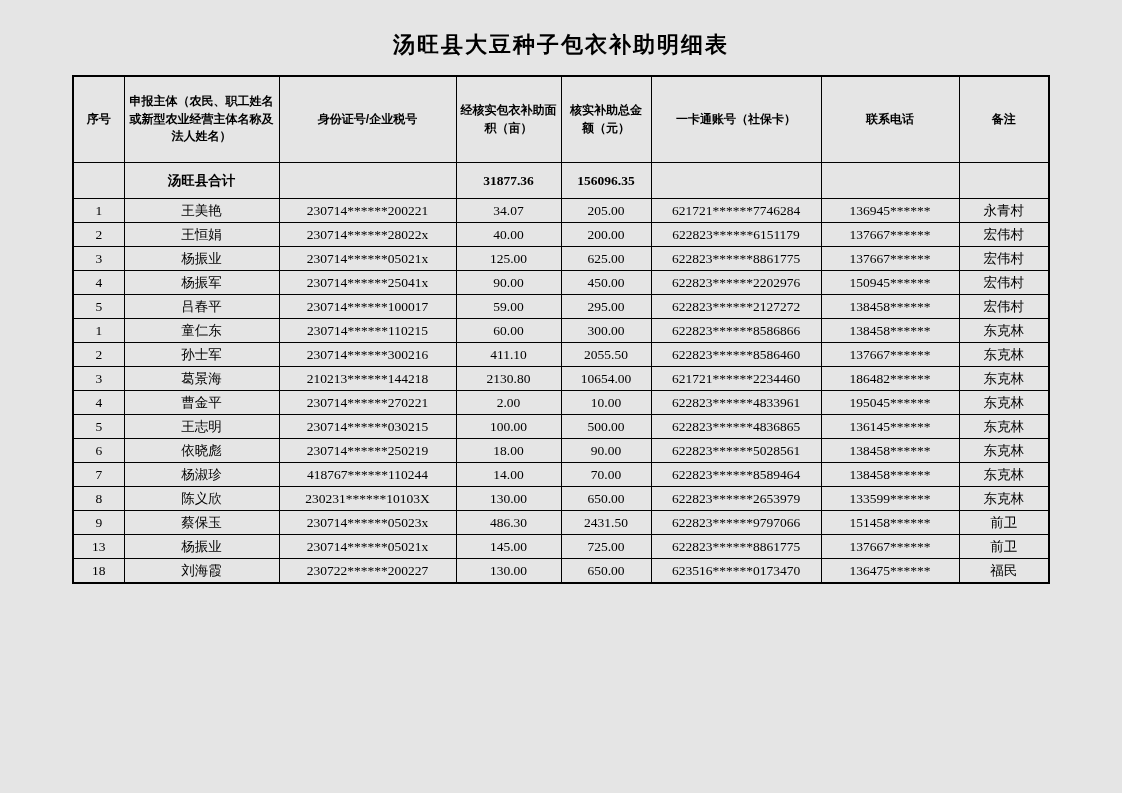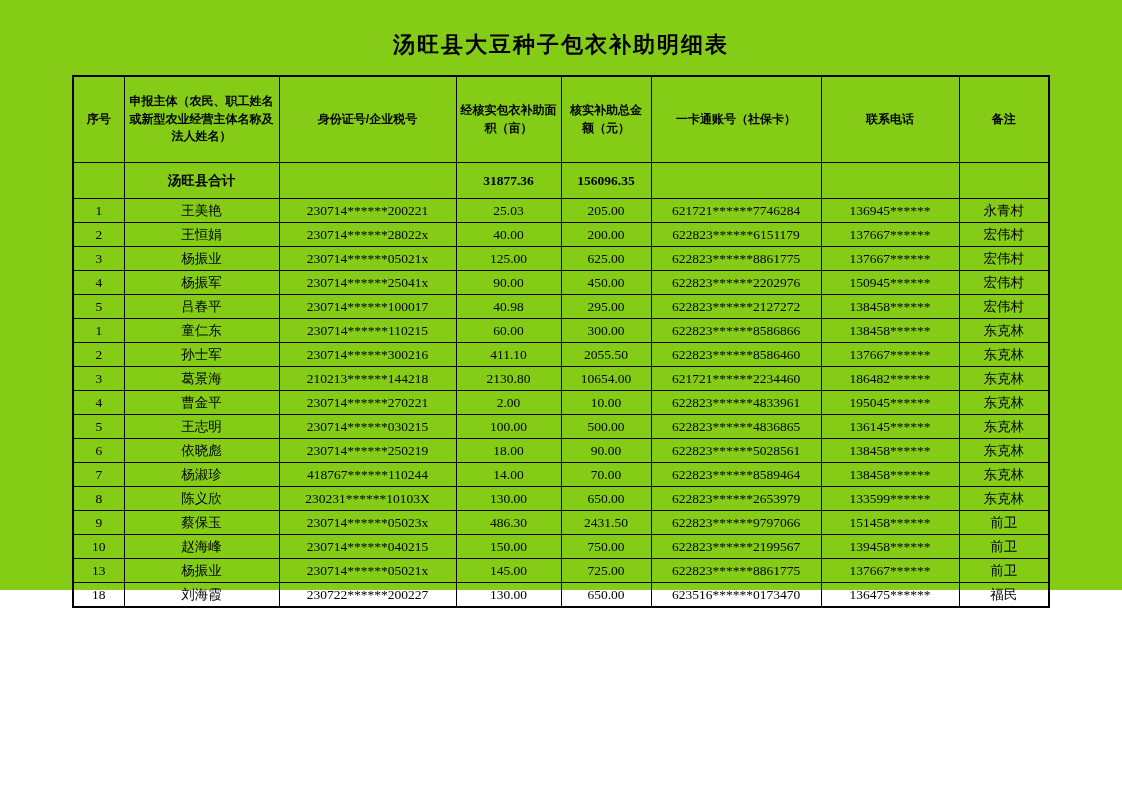--- a/index.html
+++ b/index.html
@@ -8,22 +8,22 @@
     background: #ffffff;
     width: 1122px;
     height: 793px;
     overflow: hidden;
     font-family: "Liberation Serif", "DejaVu Serif", serif;
     color: #000000;
   }
   .page {
     position: relative;
     width: 1122px;
-    height: 590px;
-    background: #84cc16;
+    height: 793px;
+    background: #e5e5e5;
   }
   .doc-title {
     position: absolute;
     top: 30px;
     left: 0;
     width: 100%;
     text-align: center;
     font-family: "Liberation Sans", "DejaVu Sans", sans-serif;
     font-weight: bold;
     font-size: 22px;
@@ -107,21 +107,21 @@
         <td></td>
         <td></td>
         <td></td>
       </tr>
     </tbody>
     <tbody class="data-body">
         <tr>
           <td>1</td>
           <td>王美艳</td>
           <td>230714******200221</td>
-          <td>25.03</td>
+          <td>34.07</td>
           <td>205.00</td>
           <td>621721******7746284</td>
           <td>136945******</td>
           <td>永青村</td>
         </tr>
         <tr>
           <td>2</td>
           <td>王恒娟</td>
           <td>230714******28022x</td>
           <td>40.00</td>
@@ -147,21 +147,21 @@
           <td>90.00</td>
           <td>450.00</td>
           <td>622823******2202976</td>
           <td>150945******</td>
           <td>宏伟村</td>
         </tr>
         <tr>
           <td>5</td>
           <td>吕春平</td>
           <td>230714******100017</td>
-          <td>40.98</td>
+          <td>59.00</td>
           <td>295.00</td>
           <td>622823******2127272</td>
           <td>138458******</td>
           <td>宏伟村</td>
         </tr>
         <tr>
           <td>1</td>
           <td>童仁东</td>
           <td>230714******110215</td>
           <td>60.00</td>
@@ -244,30 +244,20 @@
           <td>9</td>
           <td>蔡保玉</td>
           <td>230714******05023x</td>
           <td>486.30</td>
           <td>2431.50</td>
           <td>622823******9797066</td>
           <td>151458******</td>
           <td>前卫</td>
         </tr>
         <tr>
-          <td>10</td>
-          <td>赵海峰</td>
-          <td>230714******040215</td>
-          <td>150.00</td>
-          <td>750.00</td>
-          <td>622823******2199567</td>
-          <td>139458******</td>
-          <td>前卫</td>
-        </tr>
-        <tr>
           <td>13</td>
           <td>杨振业</td>
           <td>230714******05021x</td>
           <td>145.00</td>
           <td>725.00</td>
           <td>622823******8861775</td>
           <td>137667******</td>
           <td>前卫</td>
         </tr>
         <tr>

